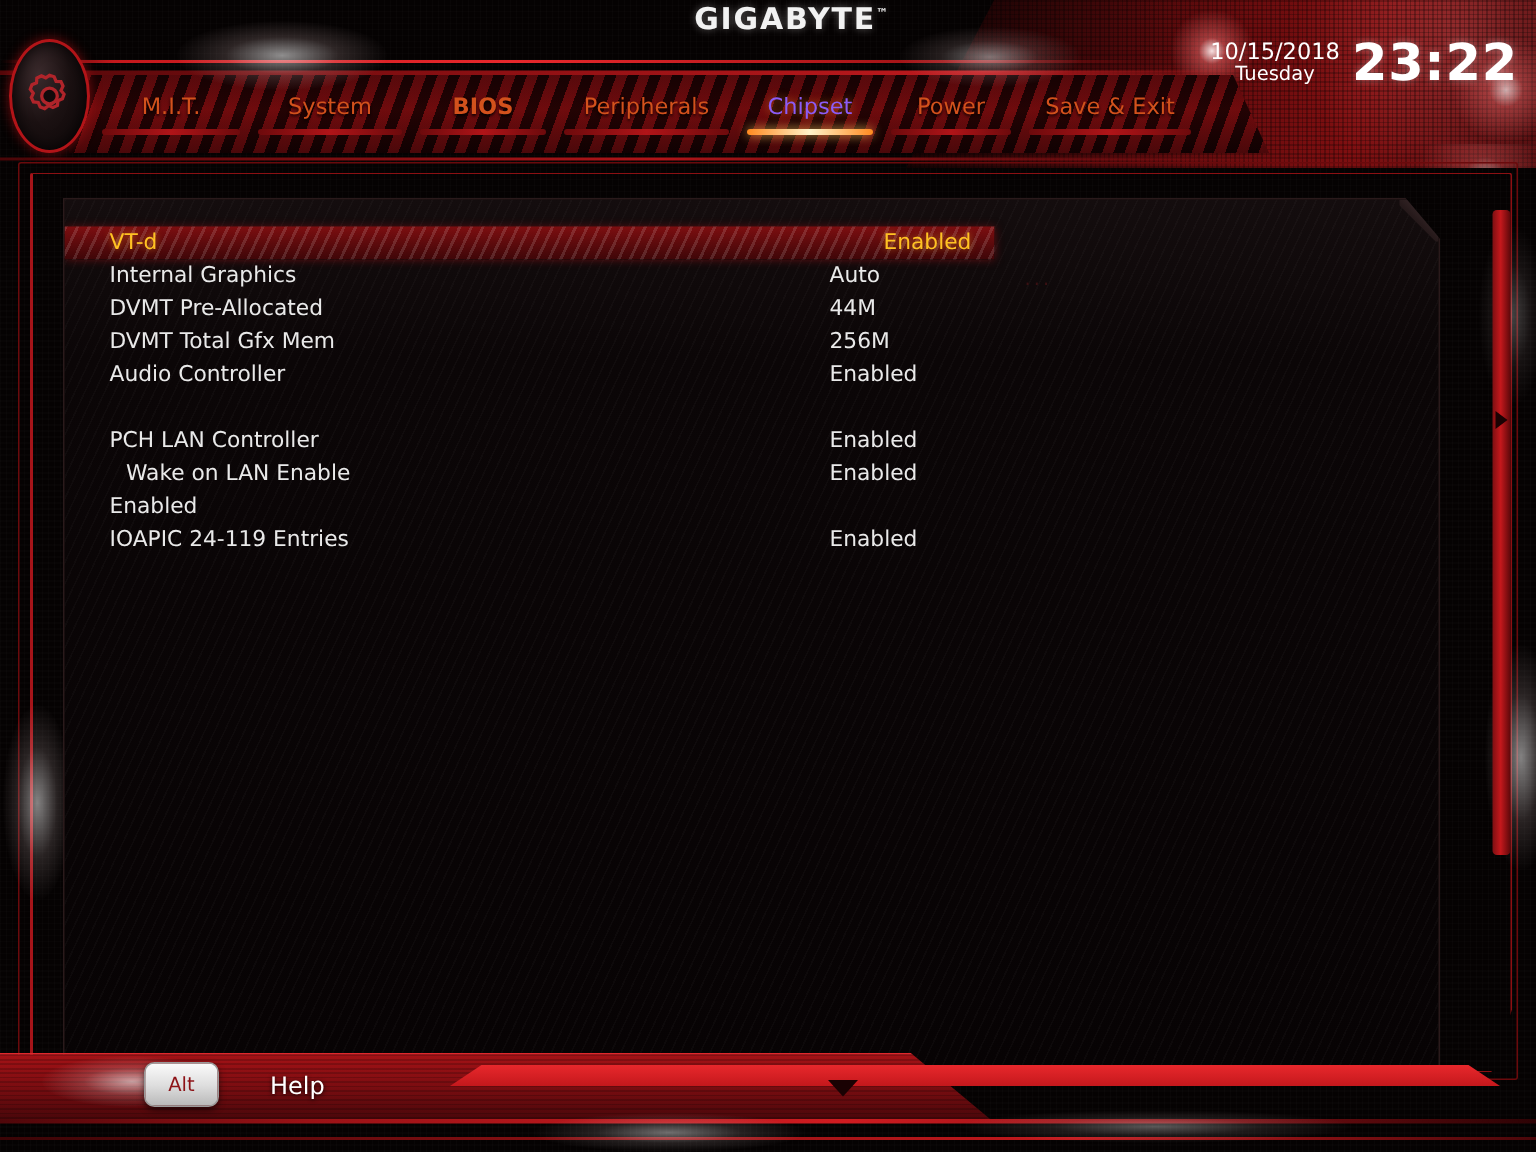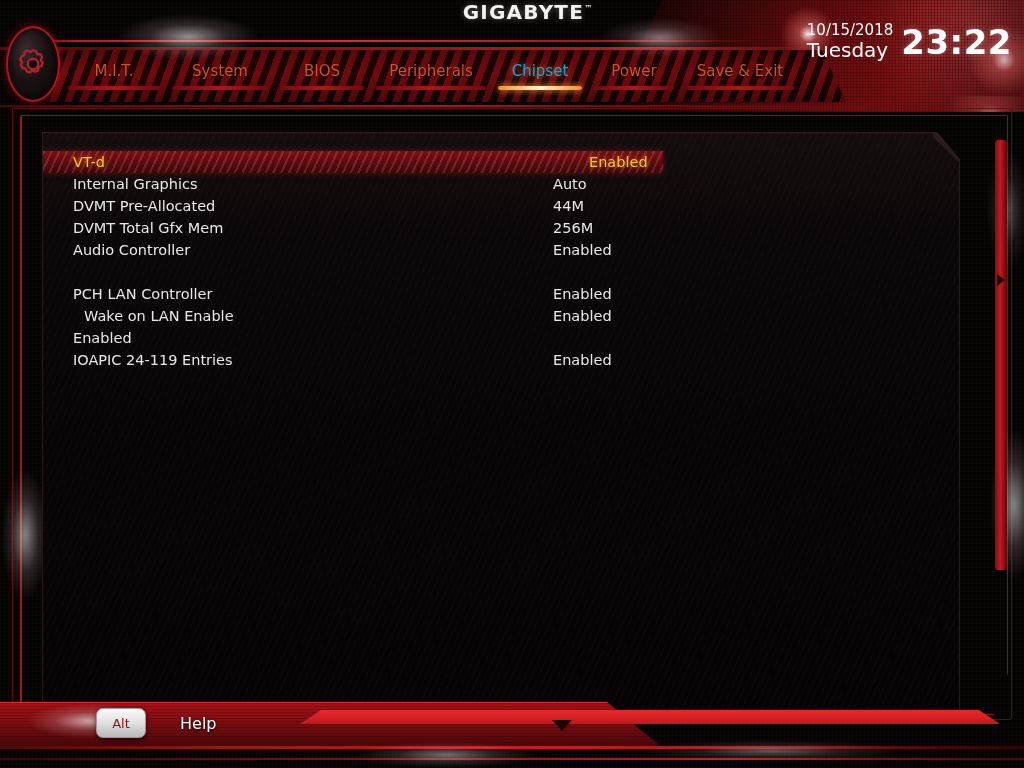--- a/index.html
+++ b/index.html
@@ -123,21 +123,21 @@
 
   
   #datetime{
     position:absolute;
     right:12px; top:22px;
     display:flex; align-items:center; gap:8px;
     color:#fff;
   }
   #dt-stack{ line-height:1.12; text-align:left; }
   #dt-date{ font-size:15px; }
-  #dt-day{ font-size:20px; }
+  #dt-day{ font-size:13px;text-align:center; }
   #dt-time{
     font-size:34px; font-weight:bold; letter-spacing:0.5px;
     text-shadow:0 0 6px rgba(255,255,255,0.30);
   }
 
   
   #tabs{
     position:absolute;
     left:62px; top:62px;
     width:760px; height:42px;
@@ -156,21 +156,21 @@
     text-shadow:0 1px 2px rgba(0,0,0,0.9);
     padding-bottom:6px;
     white-space:nowrap;
   }
   .tab-underline{
     display:block;
     height:4px;
     border-radius:2px;
     background: linear-gradient(90deg, #6d0a0c 0%, #b01418 50%, #6d0a0c 100%);
   }
-  .tab.active .tab-label{ color:#0ea5e9; text-shadow:0 0 6px rgba(255,180,40,0.55); }
+  .tab.active .tab-label{ color:#8b5cf6; text-shadow:0 0 6px rgba(255,180,40,0.55); }
   .tab.active .tab-underline{
     background: linear-gradient(90deg, #ff8a20 0%, #fff3c8 50%, #ff8a20 100%);
     box-shadow:0 0 7px rgba(255,200,90,0.85);
   }
 
   
   #frame-outer{
     position:absolute;
     left:12px; top:108px;
     width:1000px; height:612px;
@@ -386,21 +386,21 @@
 
     <div id="tabs">
         <div class="tab" style="width: 104px;">
           <span class="tab-label">M.I.T.</span>
           <span class="tab-underline"></span>
         </div>
         <div class="tab" style="width: 108px;">
           <span class="tab-label">System</span>
           <span class="tab-underline"></span>
         </div>
-        <div class="tab" style="width: 96px;">
+        <div class="tab" style="width: 96px; font-weight: bold;">
           <span class="tab-label">BIOS</span>
           <span class="tab-underline"></span>
         </div>
         <div class="tab" style="width: 122px;">
           <span class="tab-label">Peripherals</span>
           <span class="tab-underline"></span>
         </div>
         <div class="tab active" style="width: 96px;">
           <span class="tab-label">Chipset</span>
           <span class="tab-underline"></span>

